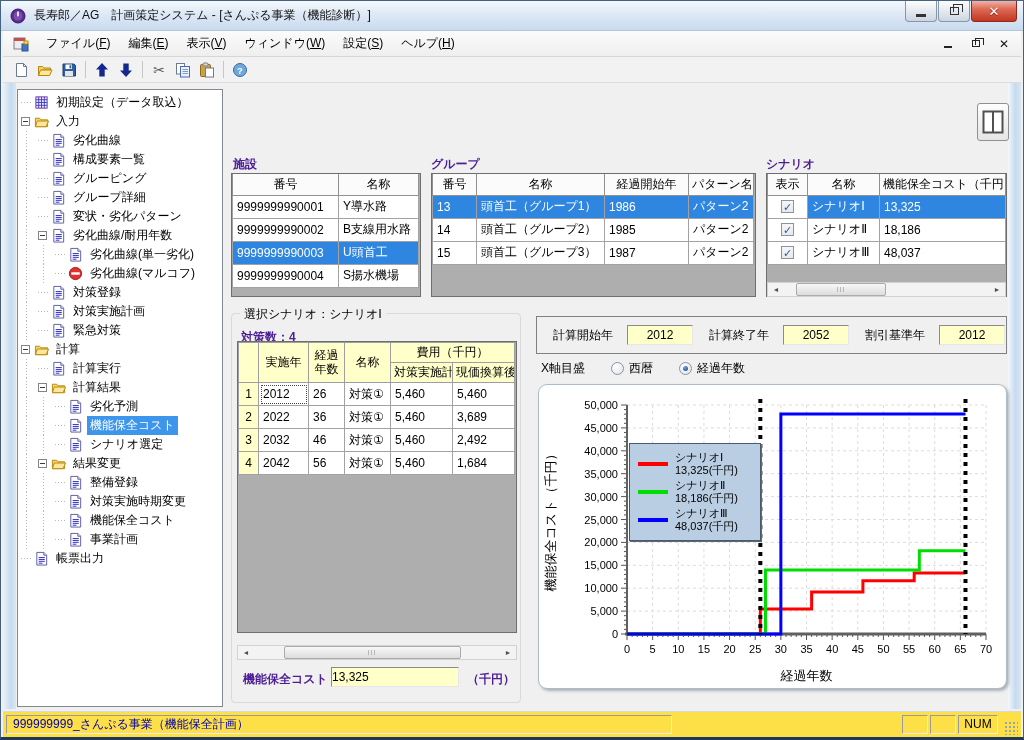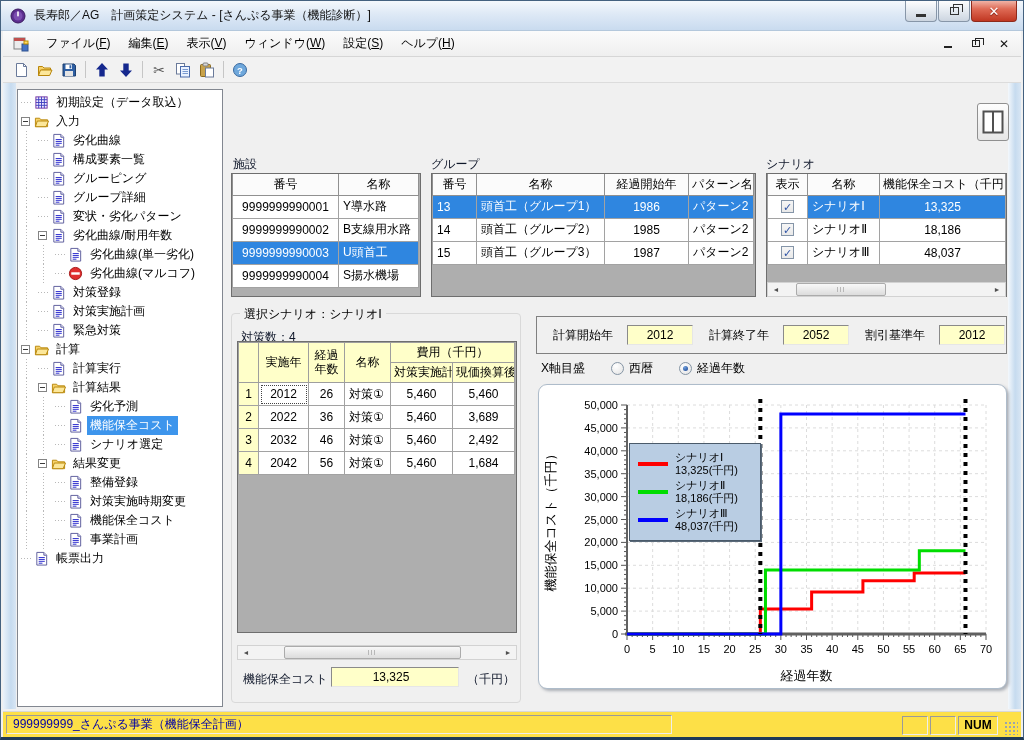--- a/index.html
+++ b/index.html
@@ -63,38 +63,38 @@
   .expander { position:relative; width:9px; height:9px; flex:0 0 9px; border:1px solid #848484; background:#fff; margin:0 4px 0 3px; }
   .expander::after { content:''; position:absolute; left:1px; top:3px; width:5px; height:1px; background:#3A3A3A; }
   .h-dots { width:10px; height:1px; flex:0 0 10px; margin:0 3px 0 3px;
     background:repeating-linear-gradient(to right,#B8B8B8 0 1px,transparent 1px 3px); }
   .tree-icon { width:15px; height:15px; flex:0 0 15px; margin-right:4px; }
   .tree-icon svg { width:15px; height:15px; }
   .tree-label { padding:1px 3px; }
   .tree-label.sel { background:#3D95EC; color:#fff; }
 
   
-  .section-label { position:absolute; color:#0f172a; }
+  .section-label { position:absolute; color:#4c1d95;font-weight:bold; }
   .groupbox { position:absolute; border:1px solid #D9D9D9; border-radius:4px; }
   .groupbox-label { position:absolute; top:-8px; left:8px; background:#F0F0F0; padding:0 4px; }
   .info-text { color:#00457C; font-size:13px; }
 
   .split-btn { position:absolute; left:976px; top:102px; width:32px; height:38px;
     border:1px solid #909090; border-radius:3px; background:linear-gradient(#FDFDFD,#E6E6E6);
     display:flex; align-items:center; justify-content:center; }
 
   
   .dgrid { position:absolute; background:#AEAEAE; border:1px solid #6E6E6E; overflow:hidden; }
   .dgrid table { border-collapse:collapse; table-layout:fixed; }
   .dgrid th { background:#FBFBFB; border:1px solid #909090; border-top:none; height:21px;
     font-weight:normal; padding:0 3px; overflow:hidden; white-space:nowrap; }
   .dgrid td { background:#fff; border:1px solid #A2A2A2; height:23px; padding:0 4px;
     overflow:hidden; white-space:nowrap; }
   .dgrid td.sel { background:#2F86E0; color:#ffffff; }
-  .ra { text-align:center; } .ce { text-align:center; } .la { text-align:left; }
+  .ra { text-align:left; } .ce { text-align:center; } .la { text-align:left; }
 
   .checkbox { display:inline-block; width:13px; height:13px; border:1px solid #8595A8;
     background:linear-gradient(#F6F6F6,#E9E9E9); text-align:center; line-height:12px;
     font-size:11px; color:#2F54A5; font-weight:bold; }
 
   
   .mgrid th { background:#FFFFC9; border:1px solid #9E9E9E; }
   .mgrid td.idx { background:#FFFFC9; text-align:center; }
   .mgrid td.focus { outline:1px dotted #444; outline-offset:-3px; }
 
@@ -1051,21 +1051,21 @@
         </div>
         <div class="legend-entry">
           <span class="legend-swatch" style="background:#0000FF"></span>
           <span class="legend-text">シナリオⅢ<br>48,037(千円)</span>
         </div>
       </div>
   </div>
 
   <div class="statusbar">
     <div class="status-text-panel">999999999_さんぷる事業（機能保全計画）</div>
-    <div style="margin-left:auto;display:flex;align-items:flex-end;font-weight:bold;">
+    <div style="margin-left:auto;display:flex;align-items:flex-start;">
       <div class="status-cell" style="width:26px;"></div>
       <div class="status-cell" style="width:26px;"></div>
       <div class="status-cell" style="width:40px;">NUM</div>
       <div class="grip"></div>
     </div>
   </div>
 
 </div>
 
 </body></html>

